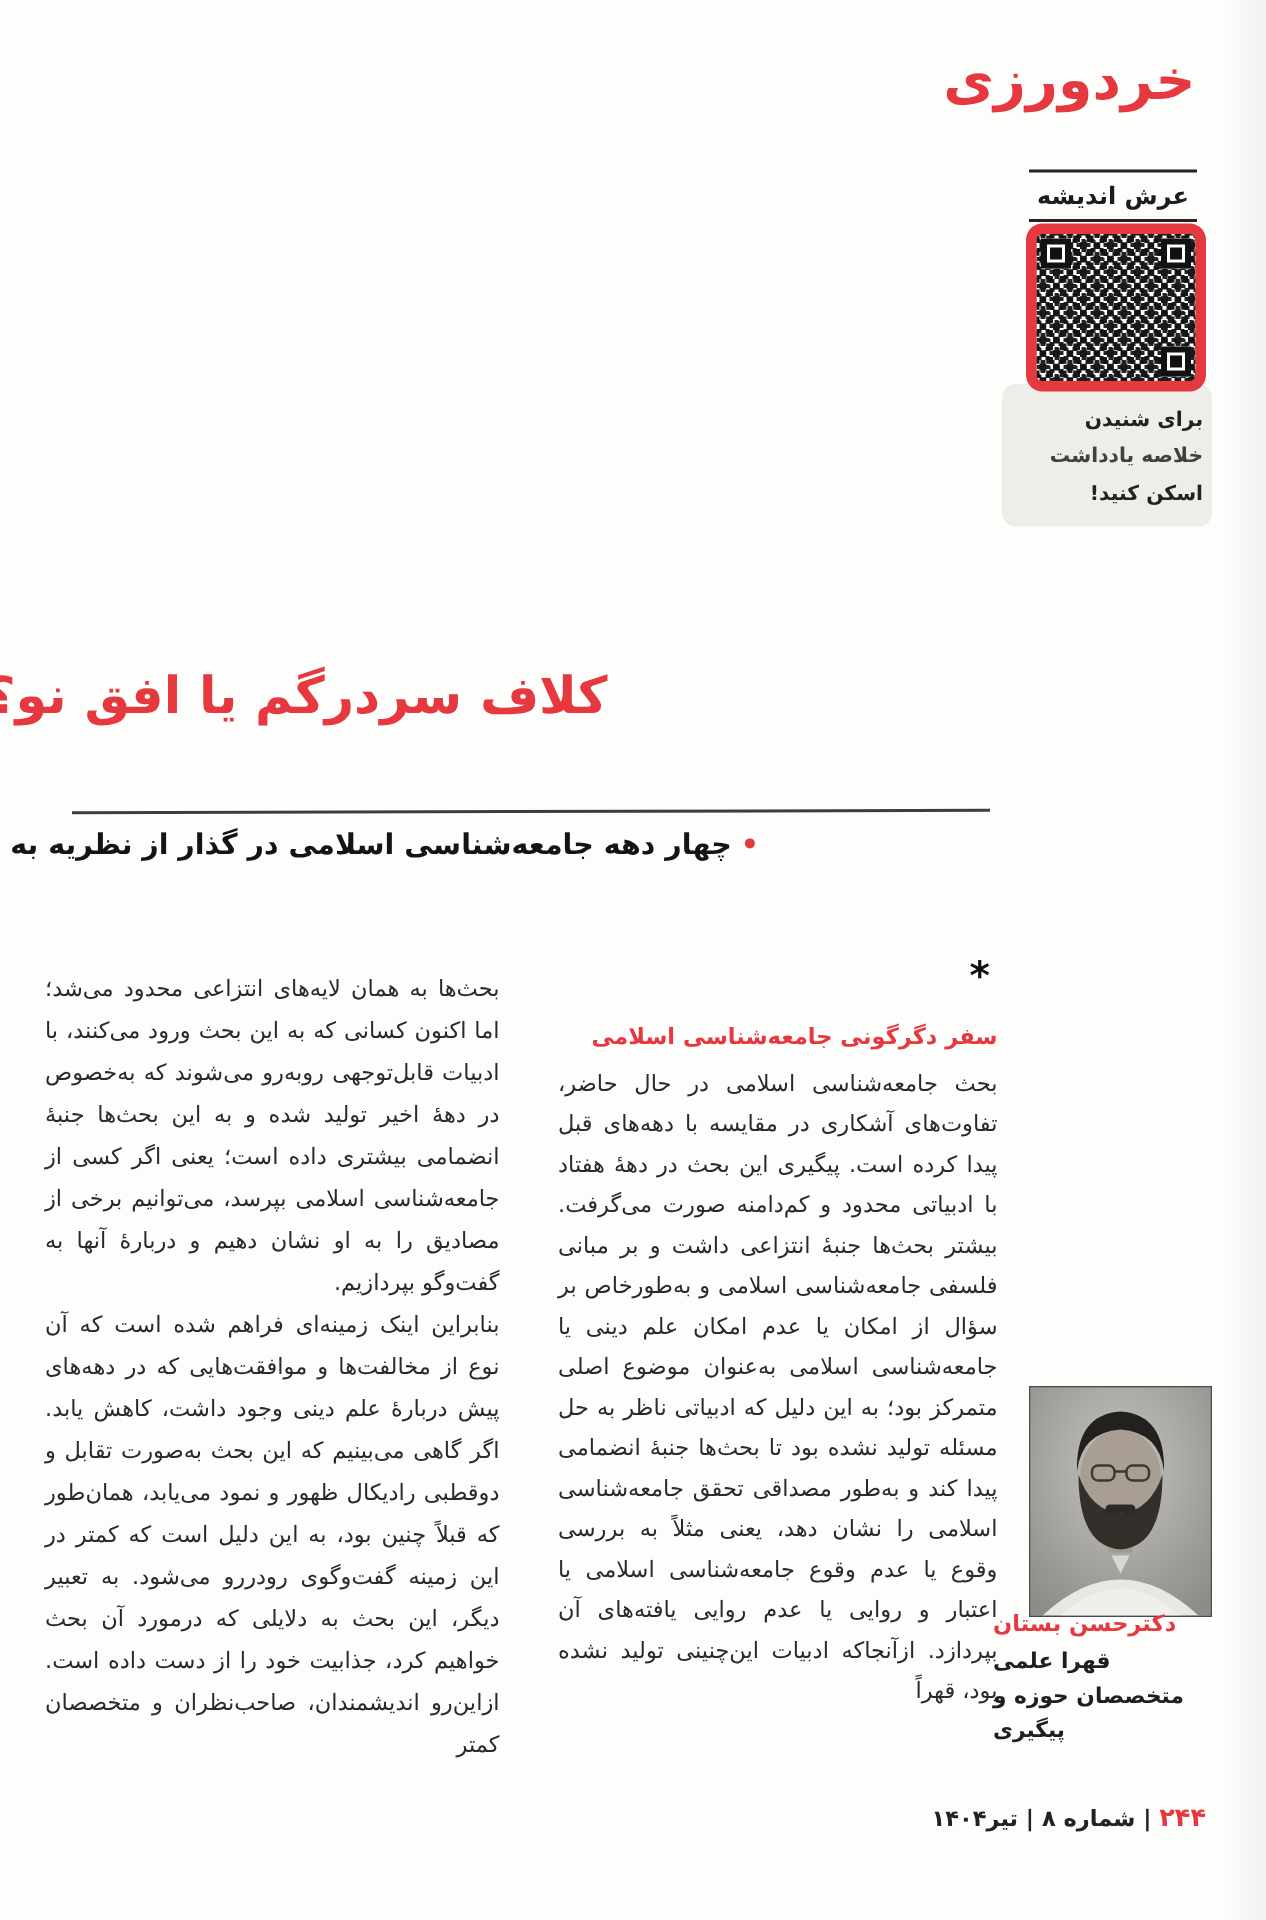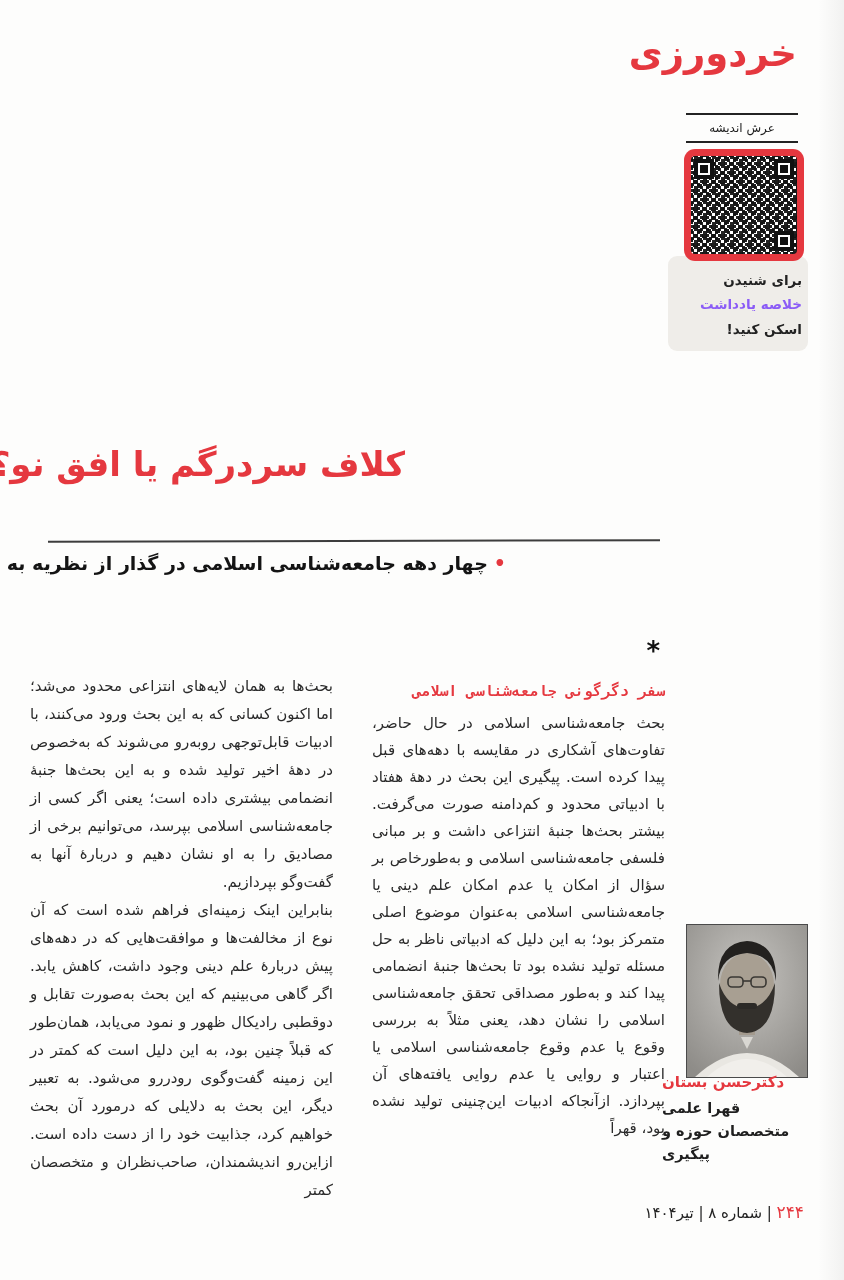--- a/index.html
+++ b/index.html
@@ -15,29 +15,29 @@
   }
   
   .logo{
     position:absolute;top:32px;right:47px;width:112px;
     font-size:37px;font-weight:bold;color:#e5383f;text-align:center;
     line-height:1.2;letter-spacing:-1px;white-space:nowrap;
   }
   .tagline{
     position:absolute;top:113px;right:46px;width:108px;
     border-top:2px solid #232323;border-bottom:2px solid #232323;
-    padding:6px 2px;text-align:center;font-size:12px;font-weight:normal;color:#1c1c1c;
+    padding:6px 2px;text-align:center;font-size:16px;font-weight:bold;color:#1c1c1c;
   }
   
   .qr-caption{
     position:absolute;top:256px;right:36px;width:128px;z-index:1;
     background:#efede9;border-radius:9px;padding:12px 6px 10px;
     font-size:13.5px;font-weight:bold;line-height:1.8;color:#222;
   }
-  .qr-caption .red{color:#8b5cf6;}
+  .qr-caption .red{color:#404040;}
   .qr-card{
     position:absolute;top:149px;right:40px;width:120px;height:112px;z-index:2;
     background:#e5383f;border-radius:11px;padding:7px;box-sizing:border-box;
   }
   .qr-inner{
     position:relative;width:100%;height:100%;background:#fff;border-radius:4px;overflow:hidden;
     background-image:
       repeating-conic-gradient(rgba(17,17,17,.92) 0 25%,rgba(255,255,255,0) 0 50%),
       repeating-conic-gradient(#1b1b1b 0 25%,#ffffff 0 50%);
     background-size:6px 6px,9px 9px;background-position:0 0,2px 1px;
@@ -52,37 +52,37 @@
   }
   .rule{position:absolute;top:540px;left:48px;width:612px;height:2px;background:#3d3d3d;transform:rotate(-.15deg);}
   .subtitle{
     position:absolute;top:552px;right:338px;white-space:nowrap;
     font-size:19px;font-weight:bold;color:#141414;
   }
   .subtitle .bullet{color:#e5383f;margin-left:6px;}
   
   .star{position:absolute;top:636px;right:184px;font-size:26px;font-weight:bold;color:#111;}
   .col-right{position:absolute;top:682px;right:179px;width:293px;}
-  .col-left{position:absolute;top:645px;left:30px;width:303px;margin-top:27px;}
-  .sec-head{font-size:15px;font-weight:bold;color:#e5383f;margin:0 0 9px;font-family:Liberation Mono, monospace;}
+  .col-left{position:absolute;top:645px;left:30px;width:303px;}
+  .sec-head{font-size:15px;font-weight:bold;color:#e5383f;margin:0 0 9px;}
   .body-p{
     margin:0;font-size:15px;line-height:27px;text-align:justify;
     color:#2a2a2a;text-justify:inter-word;
   }
   .col-left .body-p{line-height:28px;}
   
   .photo{
     position:absolute;top:924px;right:36px;width:122px;height:154px;
     border:1px solid #4a4a4a;box-sizing:border-box;background:#b4b2ae;
   }
   .author{position:absolute;top:1070px;right:40px;width:142px;text-align:left;line-height:1.6;}
   .author .name{font-size:15px;font-weight:bold;color:#e5383f;margin-bottom:3px;}
   .author .aff{font-size:14.5px;font-weight:bold;color:#1f1f1f;}
   
-  .footer{position:absolute;top:1202px;right:40px;white-space:nowrap;font-size:15px;color:#222;font-weight:normal;}
+  .footer{position:absolute;top:1202px;right:40px;white-space:nowrap;font-size:15px;color:#222;font-weight:bold;}
   .footer .pageno{color:#e5383f;font-size:17px;}
 </style>
 </head>
 <body>
 
 <div class="page">
 
   <div class="logo">خردورزی</div>
   <div class="tagline">عرش اندیشه</div>
 

